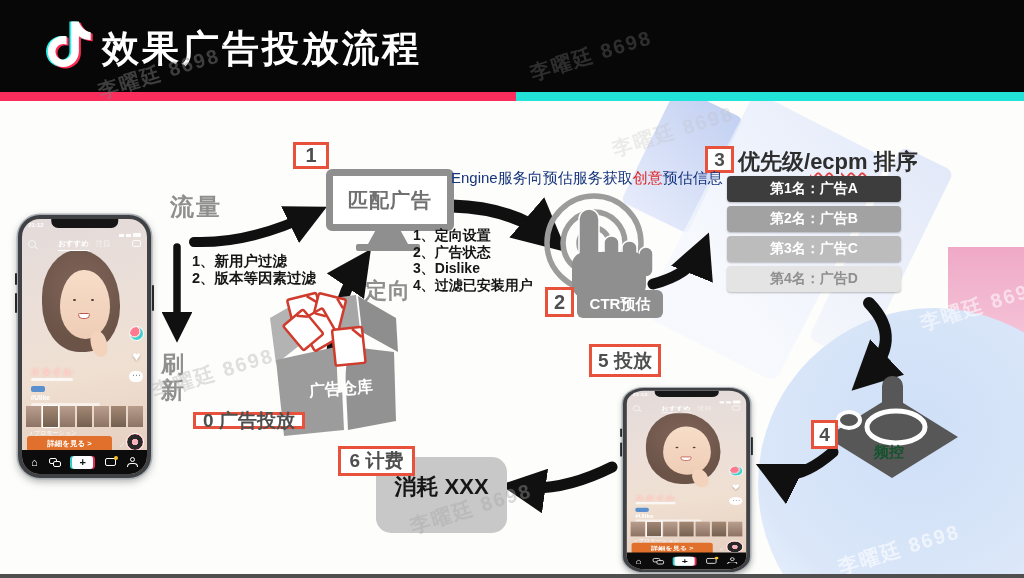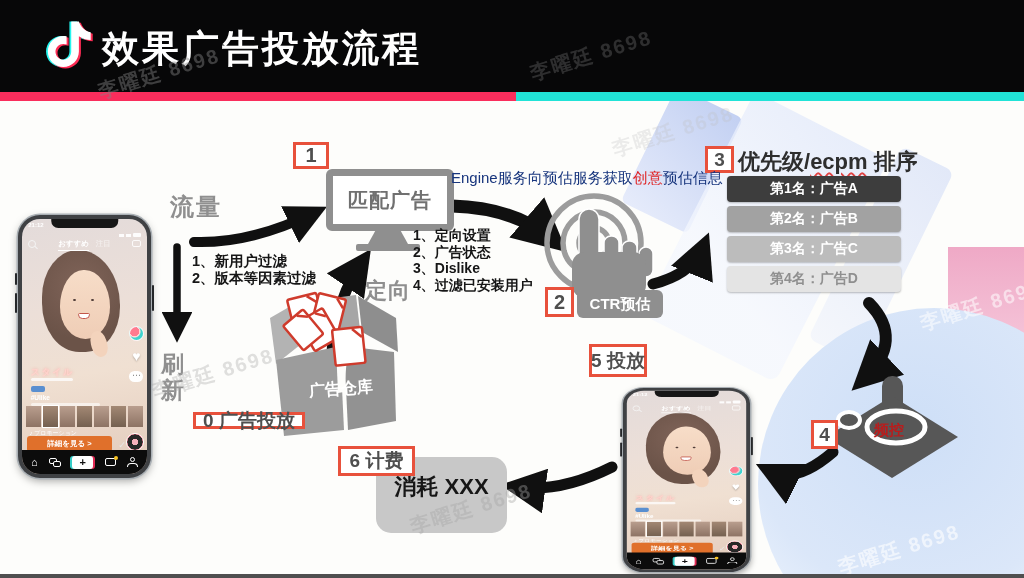--- a/index.html
+++ b/index.html
@@ -28,21 +28,21 @@
   .overlay { position:absolute; left:0; top:0; width:1024px; height:578px; z-index:1; pointer-events:none; }
 
   
   .badge { position:absolute; background:#fff; border:3px solid #e8513c; color:#4f4f4f; font-weight:bold;
     display:flex; align-items:center; justify-content:center; z-index:3; white-space:nowrap; }
   .b1 { left:293px; top:142px; width:36px; height:27px; font-size:20px; }
   .b0 { left:193px; top:412px; width:112px; height:17px; font-size:19px; }
   .b2 { left:545px; top:287px; width:29px; height:30px; font-size:20px; }
   .b3 { left:705px; top:146px; width:29px; height:27px; font-size:19px; }
   .b4 { left:811px; top:420px; width:27px; height:29px; font-size:19px; }
-  .b5 { left:589px; top:344px; width:58px; height:33px; font-size:19px; }
+  .b5 { left:589px; top:344px; width:72px; height:33px; font-size:19px; }
   .b6 { left:338px; top:446px; width:77px; height:30px; font-size:19px; }
 
   
   .glabel { position:absolute; color:#8f8f8f; font-weight:bold; z-index:3; }
   .lbl-traffic { left:170px; top:191px; font-size:24px; letter-spacing:2px; }
   .lbl-refresh { left:161px; top:351px; font-size:23px; width:25px; line-height:26px; }
   .lbl-targeting { left:365px; top:276px; font-size:22px; letter-spacing:1px; }
 
   
   .monitor { position:absolute; left:326px; top:169px; width:128px; height:62px; border:7px solid #8f8f8f;
@@ -70,21 +70,21 @@
     font-size:14px; font-weight:bold; box-shadow:0 1px 2px rgba(0,0,0,.25); }
   .rr1 { background:#3d3d3d; color:#fff; }
   .rr2 { background:#a2a2a2; color:#fff; }
   .rr3 { background:#bcbcbc; color:#fff; }
   .rr4 { background:#e4e4e4; color:#8f8f8f; }
 
   
   .ctr-tab { position:absolute; left:577px; top:290px; width:86px; height:28px; background:#8f8f8f; border-radius:6px;
     color:#fff; font-size:15px; font-weight:bold; display:flex; align-items:center; justify-content:center; z-index:3; }
   .wh-label { position:absolute; left:309px; top:379px; font-size:16px; font-weight:bold; color:#fff; transform:rotate(-4deg); z-index:3; white-space:nowrap; }
-  .freq-label { position:absolute; left:874px; top:421px; font-size:15px; font-weight:bold; color:#b91c1c; z-index:3; white-space:nowrap; }
+  .freq-label { position:absolute; left:874px; top:443px; font-size:15px; font-weight:bold; color:#14532d; z-index:3; white-space:nowrap; }
 
   
   .cost-box { position:absolute; left:376px; top:457px; width:131px; height:76px; background:#c8c8c8; border-radius:15px; z-index:2; }
   .cost-text { margin-top:15px; text-align:center; font-size:22px; font-weight:bold; color:#161616; white-space:nowrap; }
 
   
   .wm { position:absolute; font-size:20px; font-weight:bold; letter-spacing:2px; transform:rotate(-17deg);
     white-space:nowrap; z-index:8; pointer-events:none; }
   .wm1 { left:96px;  top:60px;  color:rgba(130,130,130,.45); }
   .wm2 { left:528px; top:42px;  color:rgba(255,255,255,.16); }

